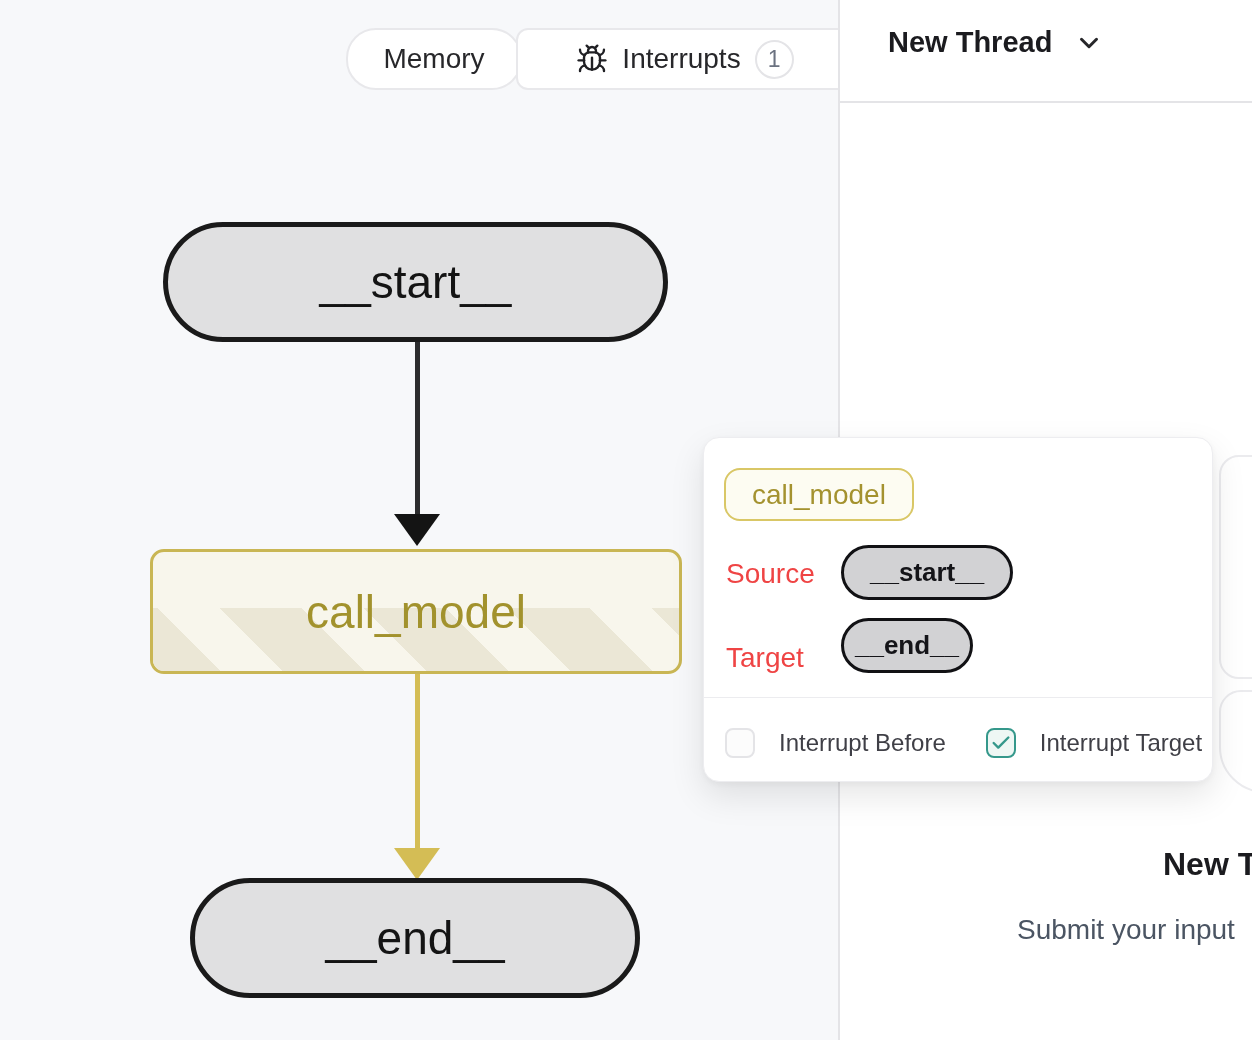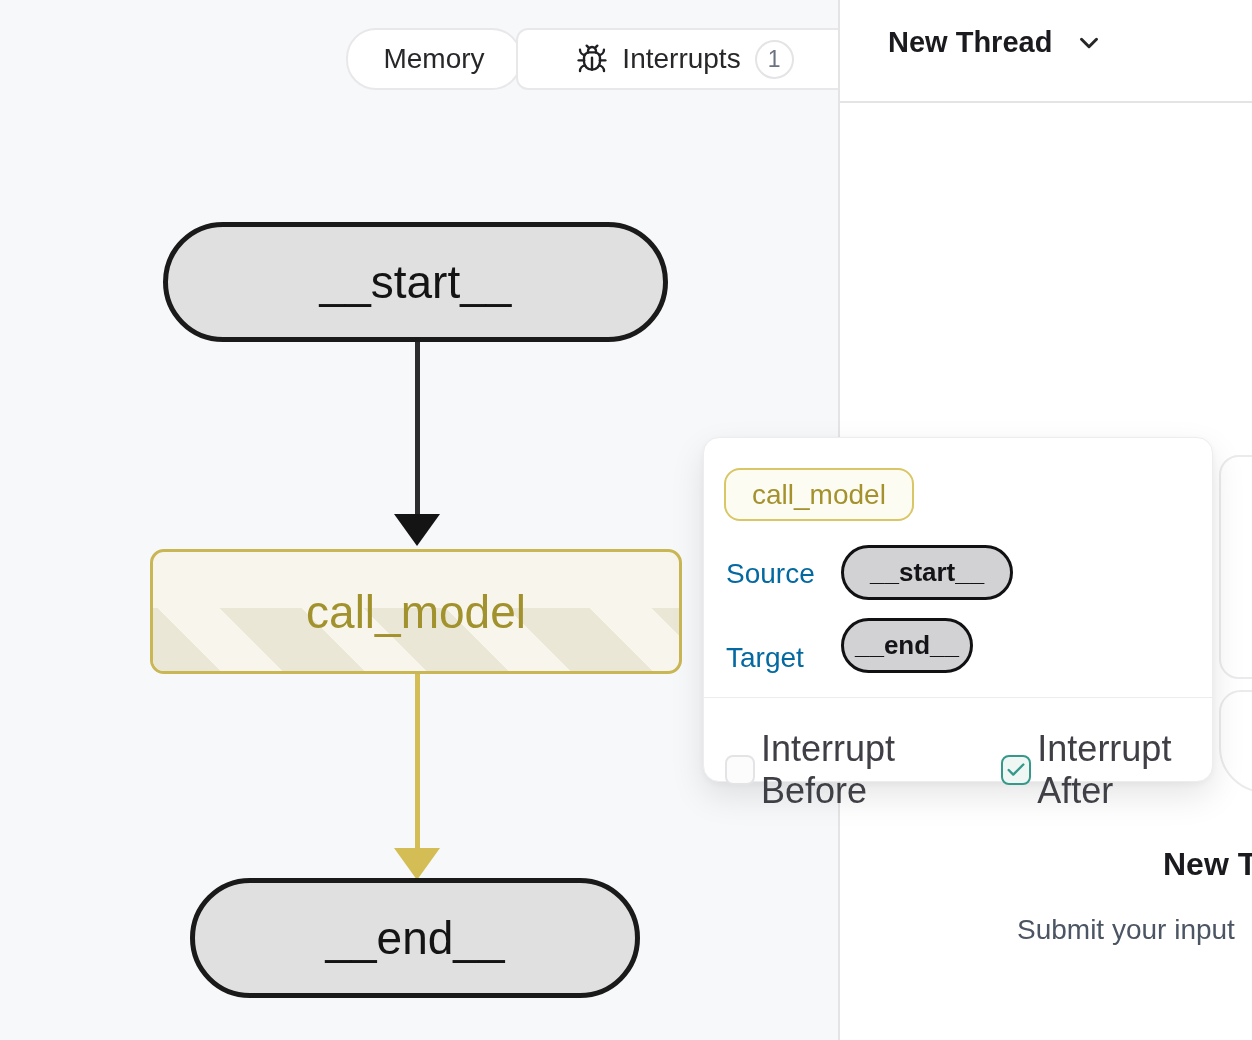--- a/index.html
+++ b/index.html
@@ -90,42 +90,42 @@
     position:absolute; left:703px; top:437px; width:510px; height:345px;
     background:#ffffff; border:1px solid #ededf0; border-radius:16px;
     box-shadow:0 14px 34px rgba(0,0,0,0.10), 0 2px 6px rgba(0,0,0,0.04);
     z-index:10;
   }
   .node-chip {
     position:absolute; left:20px; top:30px; height:53px; padding:0 26px;
     border:2px solid #d9c766; border-radius:16px; background:#fdfcf2;
     display:flex; align-items:center; font-size:28px; color:#a4922f;
   }
-  .kv-label { position:absolute; left:22px; font-size:28px; color:#0369a1; }
+  .kv-label { position:absolute; left:22px; font-size:28px; color:#ef4444; }
   .lbl-source { top:120px; }
   .lbl-target { top:204px; }
   .mini-pill {
     position:absolute; left:137px; height:55px; background:#d2d2d4;
     border:3px solid #111114; border-radius:28px;
     display:flex; align-items:center; justify-content:center;
     font-size:26px; font-weight:700; color:#141418; padding:0 26px;
   }
   .pill-source { top:107px; }
   .pill-target { top:180px; width:132px; }
   .popover-divider { position:absolute; left:0; top:259px; width:100%; height:1px; background:#ececef; }
   .chk-row { position:absolute; left:21px; top:290px; display:flex; align-items:center; }
   .checkbox {
     width:30px; height:30px; border-radius:8px; flex:0 0 auto; cursor:pointer;
   }
   .checkbox.unchecked { border:2px solid #e4e4e7; background:#fcfcfc; }
   .checkbox.checked {
     border:2px solid #35988b; background:#eef7f4;
     display:flex; align-items:center; justify-content:center;
   }
-  .chk-label { font-size:36px; color:#3f3f46; margin-left:6px; }
+  .chk-label { font-size:24px; color:#3f3f46; margin-left:24px; }
   .gap-between { width:40px; flex:0 0 auto; }
   svg { display:block; }
 </style>
 </head>
 <body>
 
 <div class="canvas">
 
   <div class="tb-btn btn-memory">
     <span>Memory</span>
@@ -210,15 +210,15 @@
     <div class="checkbox unchecked"></div>
     <span class="chk-label">Interrupt Before</span>
     <div class="gap-between"></div>
     <div class="checkbox checked">
       <span>
         <svg width="22" height="22" viewBox="0 0 24 24" fill="none" stroke="#35988b" stroke-width="2.6" stroke-linecap="round" stroke-linejoin="round">
           <polyline points="20 6 9 17 4 12"></polyline>
         </svg>
       </span>
     </div>
-    <span class="chk-label">Interrupt After</span>
+    <span class="chk-label">Interrupt Target</span>
   </div>
 </div>
 
 </body></html>

